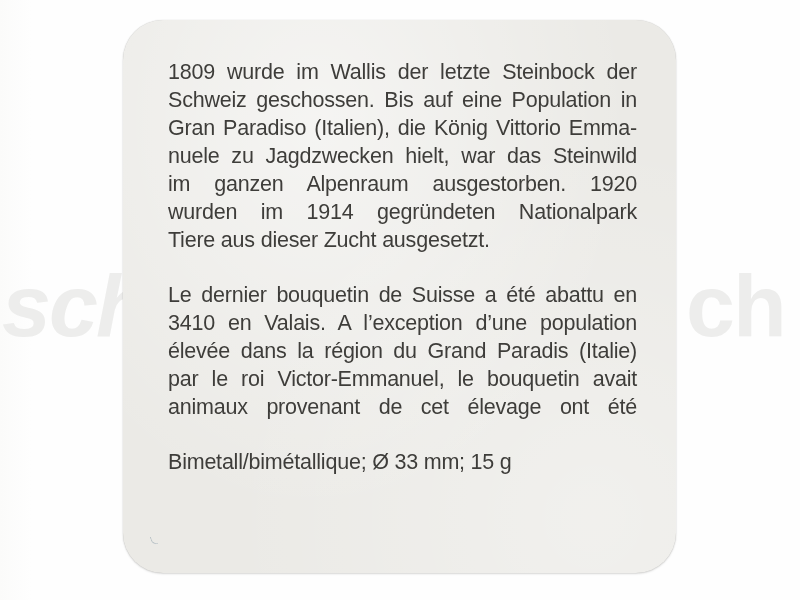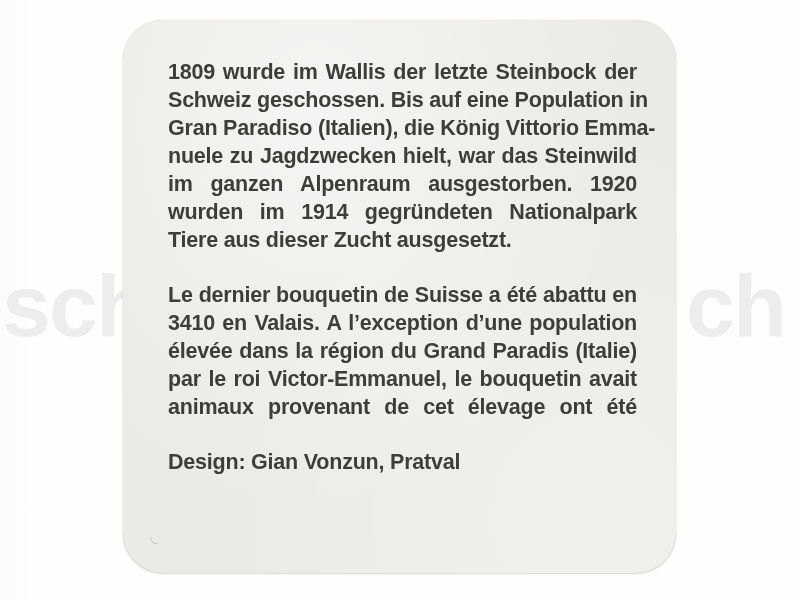--- a/index.html
+++ b/index.html
@@ -22,21 +22,21 @@
     position: absolute;
     top: 262px;
     font-weight: bold;
     font-size: 88px;
     line-height: 1;
     color: #ededec;
     letter-spacing: -2px;
     user-select: none;
     z-index: 1;
   }
-  .watermark.left  { left: 2px; }
+  .watermark.left  { left: 2px; font-style: italic; }
   .watermark.right { left: 686px; }
 
   
   .card {
     position: absolute;
     left: 123px;
     top: 20px;
     width: 553px;
     height: 553px;
     background-color: #ebeae6;
@@ -56,21 +56,20 @@
     font-size: 21.5px;
     letter-spacing: -0.01em;
     line-height: 28px;
   }
   .para { margin: 0; }
   .para + .para { margin-top: 27px; }
   .line {
     text-align: justify;
     text-align-last: justify;
     white-space: nowrap;
-    font-weight: bold;
   }
   .line.last {
     text-align: center;
     text-align-last: left;
   }
   .specs { margin-top: 11px; }
   .specs .line {
     text-align: left;
     text-align-last: left;
   }
@@ -111,20 +110,20 @@
 
       <div class="para">
         <div class="line">Le dernier bouquetin de Suisse a été abattu en</div>
         <div class="line">3410 en Valais. A l’exception d’une population</div>
         <div class="line">élevée dans la région du Grand Paradis (Italie)</div>
         <div class="line">par le roi Victor-Emmanuel, le bouquetin avait</div>
         <div class="line">animaux provenant de cet élevage ont été</div>
       </div>
 
       <div class="para specs">
-        <div class="line">Design: Gian Vonzun, Pratval</div>
+        <div class="line">Bimetall/bimétallique; Ø 33 mm; 15 g</div>
       </div>
 
     </div>
     <div class="pen-mark"></div>
   </div>
 
 </div>
 
 </body></html>

